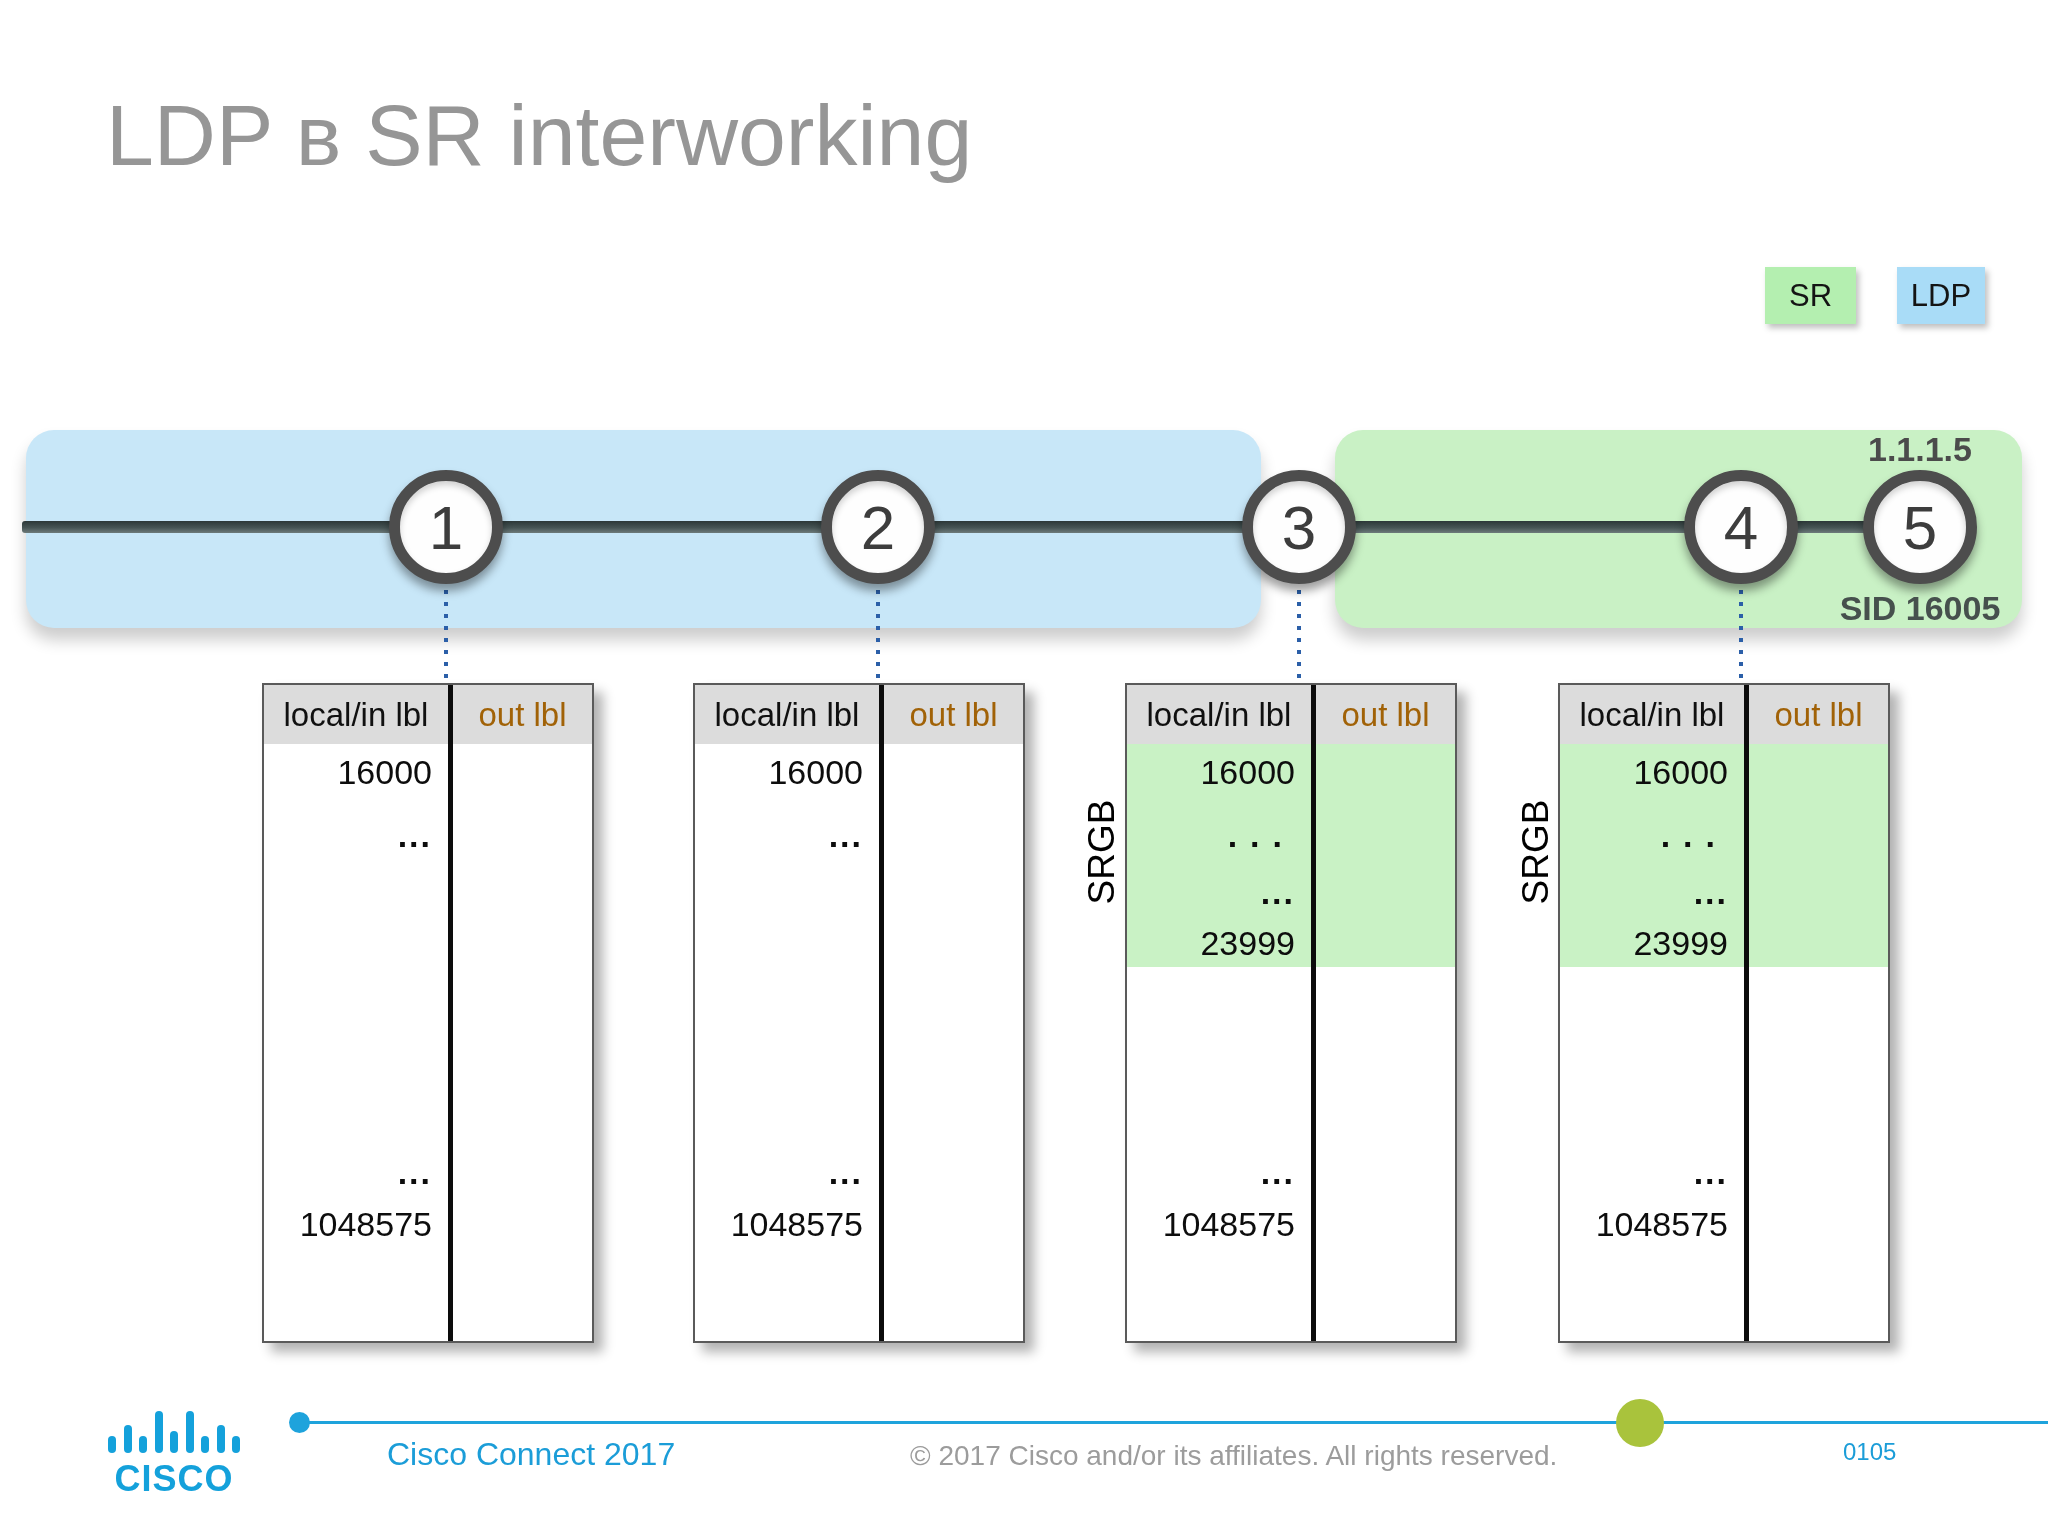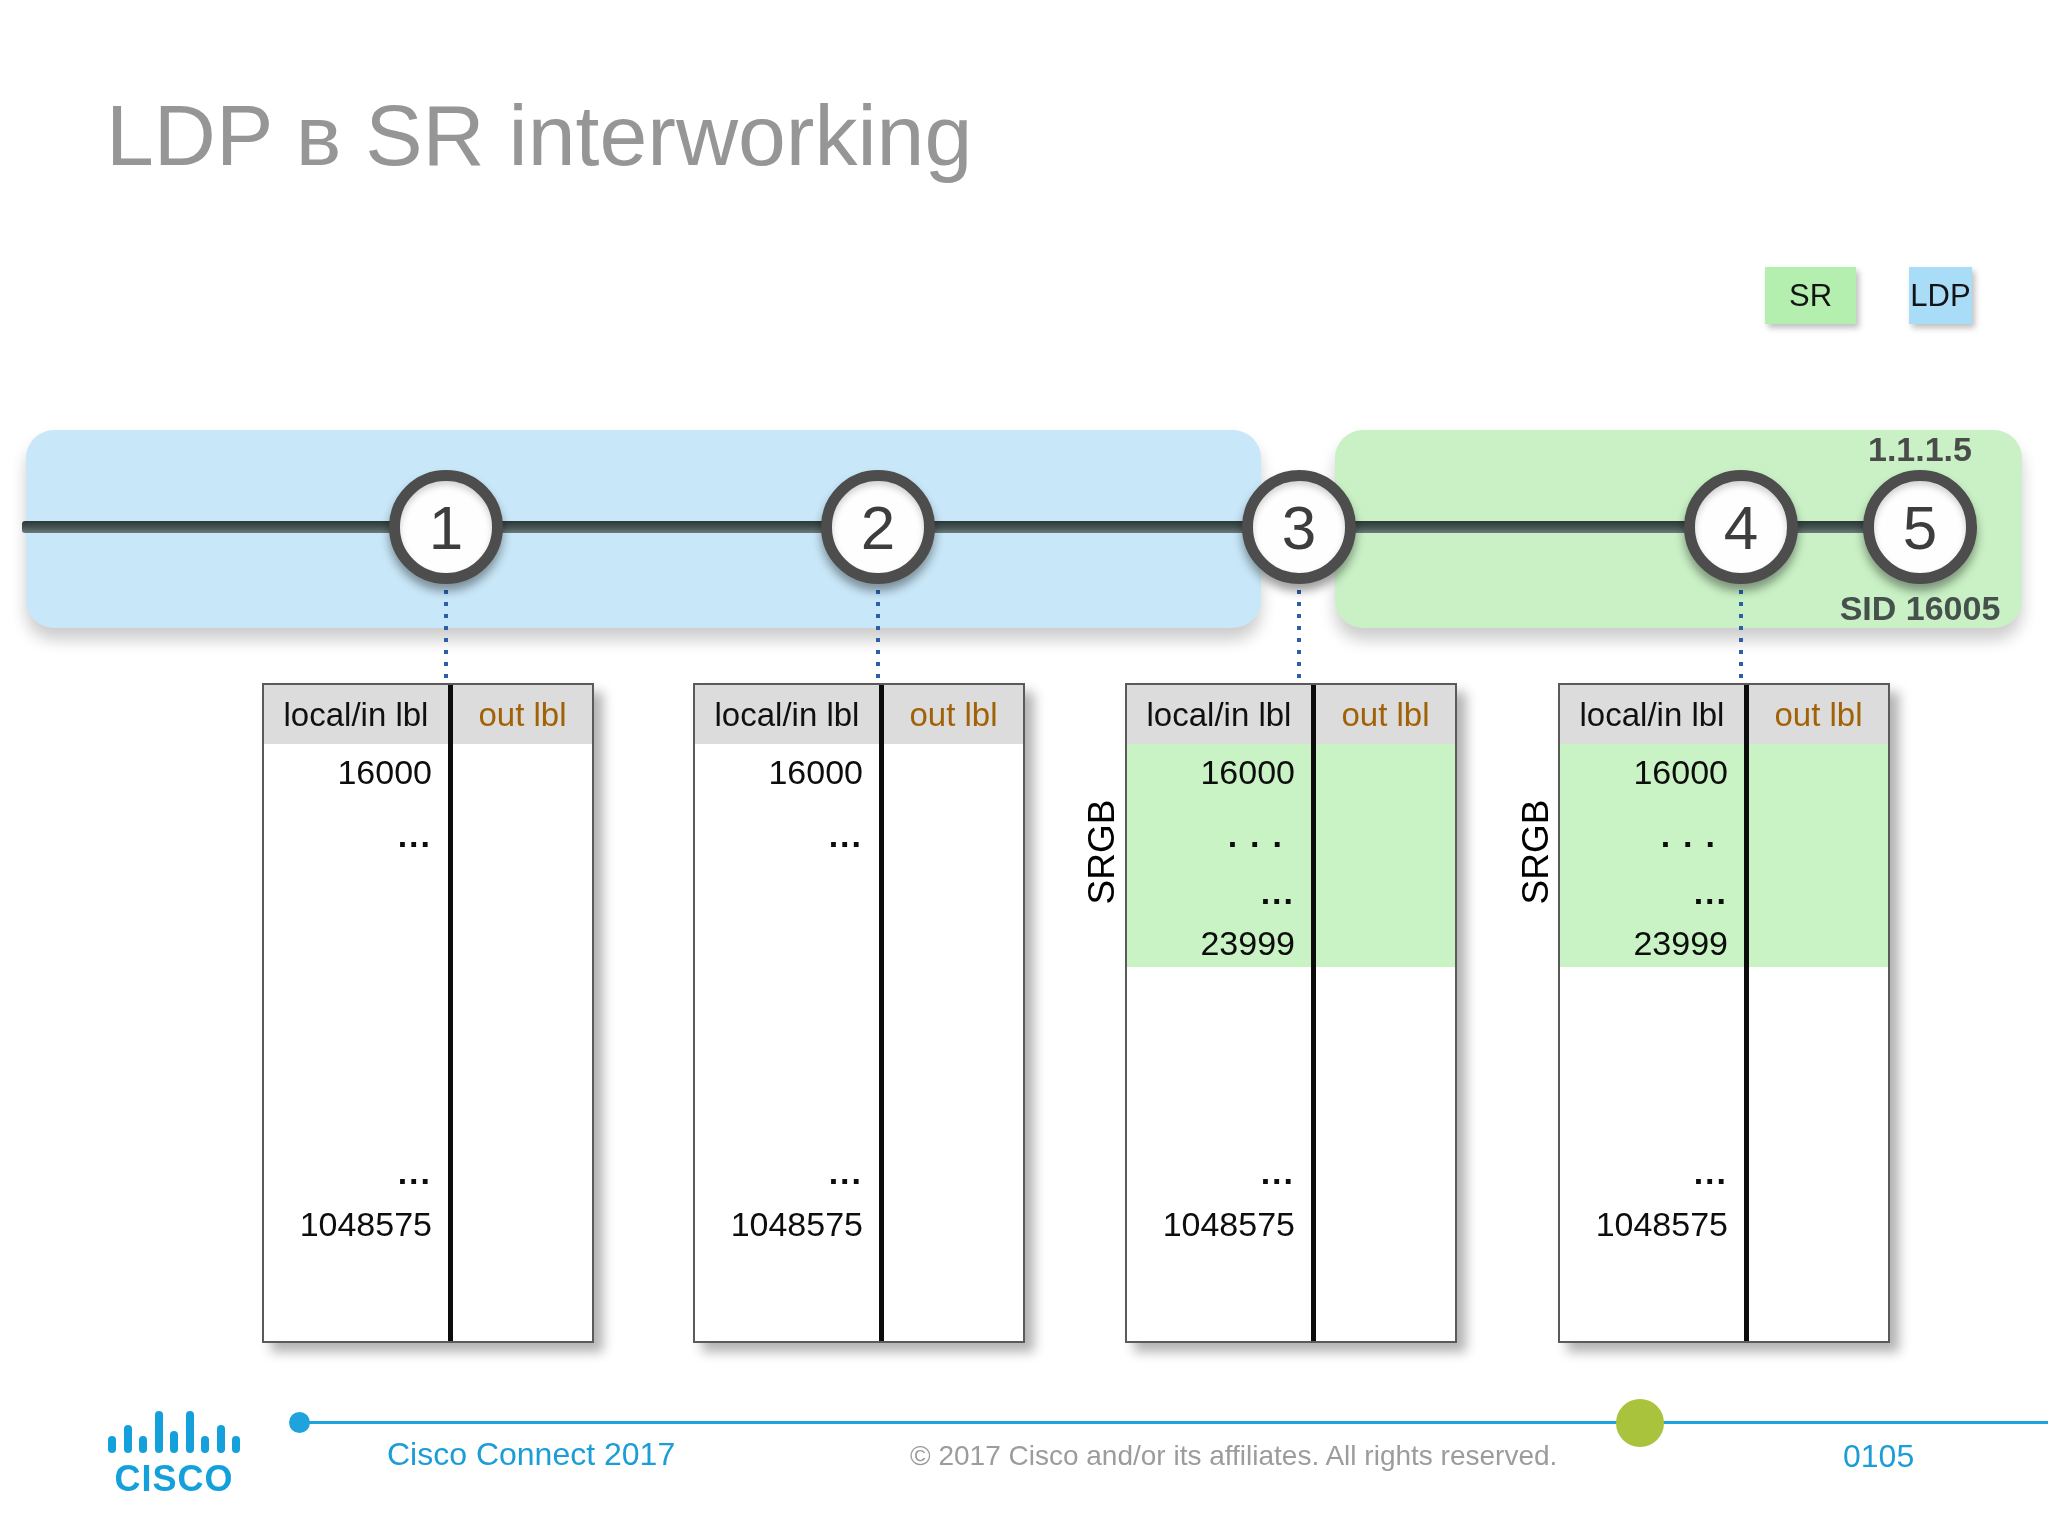--- a/index.html
+++ b/index.html
@@ -11,21 +11,21 @@
   #slide-title{
     position:absolute;left:106px;top:88px;font-size:86px;line-height:1.1;
     color:#969696;letter-spacing:0px;white-space:nowrap;
   }
   
   .legend-box{
     position:absolute;top:267px;height:57px;display:flex;align-items:center;justify-content:center;
     font-size:31px;color:#141414;box-shadow:3px 4px 6px rgba(0,0,0,0.25);
   }
   #legend-sr{left:1765px;width:91px;background:#b4efb0;}
-  #legend-ldp{left:1897px;width:63px;background:#a9dcf7;margin-left:12px;}
+  #legend-ldp{left:1897px;width:88px;background:#a9dcf7;}
   
   .domain-rect{
     position:absolute;top:430px;height:198px;border-radius:28px;
     box-shadow:0 12px 16px rgba(0,0,0,0.20);
   }
   #ldp-domain{left:26px;width:1235px;background:#c8e7f8;}
   #sr-domain{left:1335px;width:687px;background:#c9f1c5;}
   
   #network-link-line{
     position:absolute;left:22px;top:521px;width:1898px;height:12px;z-index:2;
@@ -109,21 +109,21 @@
     position:absolute;left:289px;top:1412px;width:21px;height:21px;border-radius:50%;background:#1ea3dc;
   }
   #footer-progress-dot{
     position:absolute;left:1616px;top:1399px;width:48px;height:48px;border-radius:50%;background:#a9c33c;
   }
   #event-label{position:absolute;left:387px;top:1436px;font-size:32px;color:#1b9dd8;white-space:nowrap;}
   #copyright-label{
     position:absolute;left:910px;top:1440px;width:580px;text-align:center;
     font-size:28px;color:#9c9c9c;white-space:nowrap;
   }
-  #page-number{position:absolute;left:1843px;top:1438px;font-size:32px;color:#1b9dd8;}
+  #page-number{position:absolute;left:1843px;top:1438px;font-size:24px;color:#1b9dd8;}
 </style>
 </head>
 <body>
 
 <div id="slide-title">LDP в SR interworking</div>
 
 <div id="legend-sr" class="legend-box">
   <span>SR</span>
 </div>
 <div id="legend-ldp" class="legend-box">

